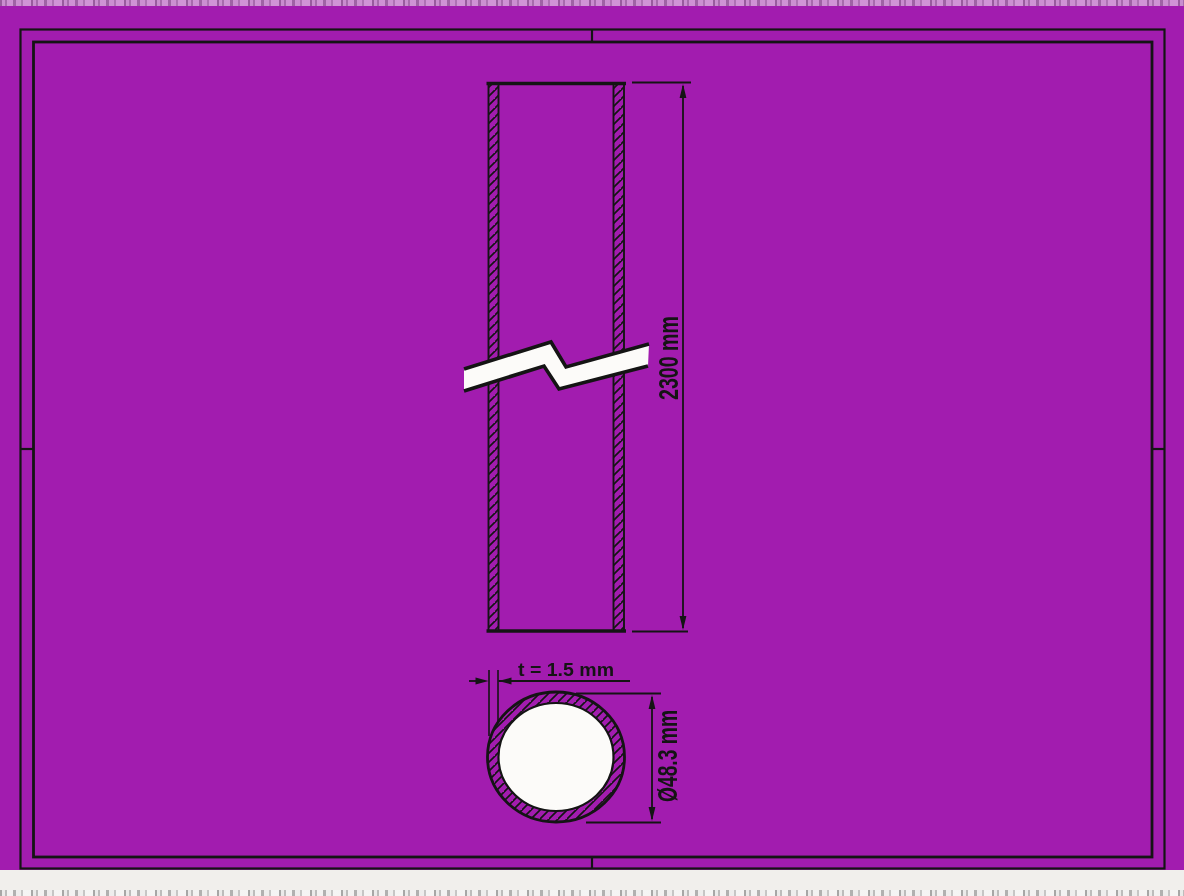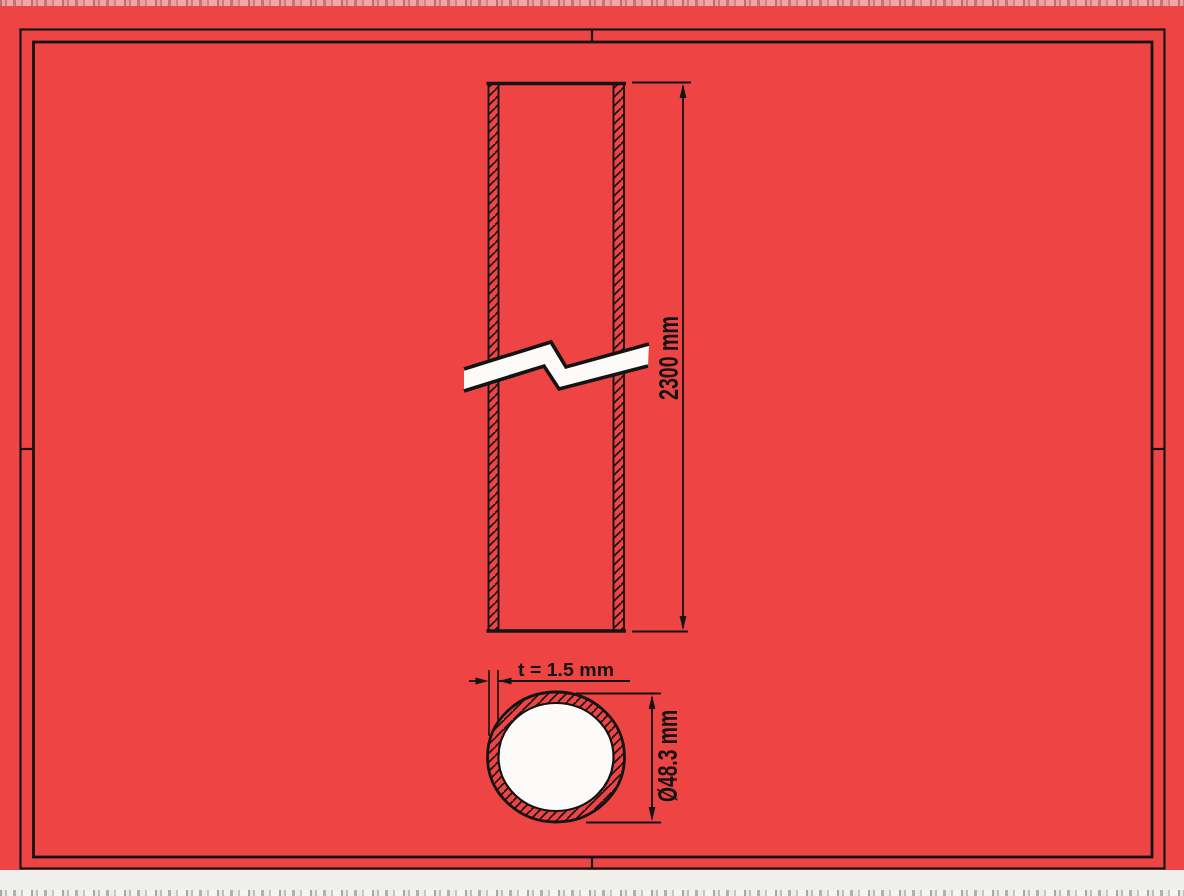--- a/index.html
+++ b/index.html
@@ -5,21 +5,21 @@
   html, body {
     margin: 0;
     padding: 0;
     background: #fbfaf8;
     font-family: "Liberation Sans", "DejaVu Sans", sans-serif;
   }
   .page {
     position: relative;
     width: 1184px;
     height: 896px;
-    background: #ef4444;
+    background: #a21caf;
     overflow: hidden;
   }
   .drawing-svg {
     position: absolute;
     top: 0;
     left: 0;
     display: block;
   }
   
   .margin-shade-bottom {

